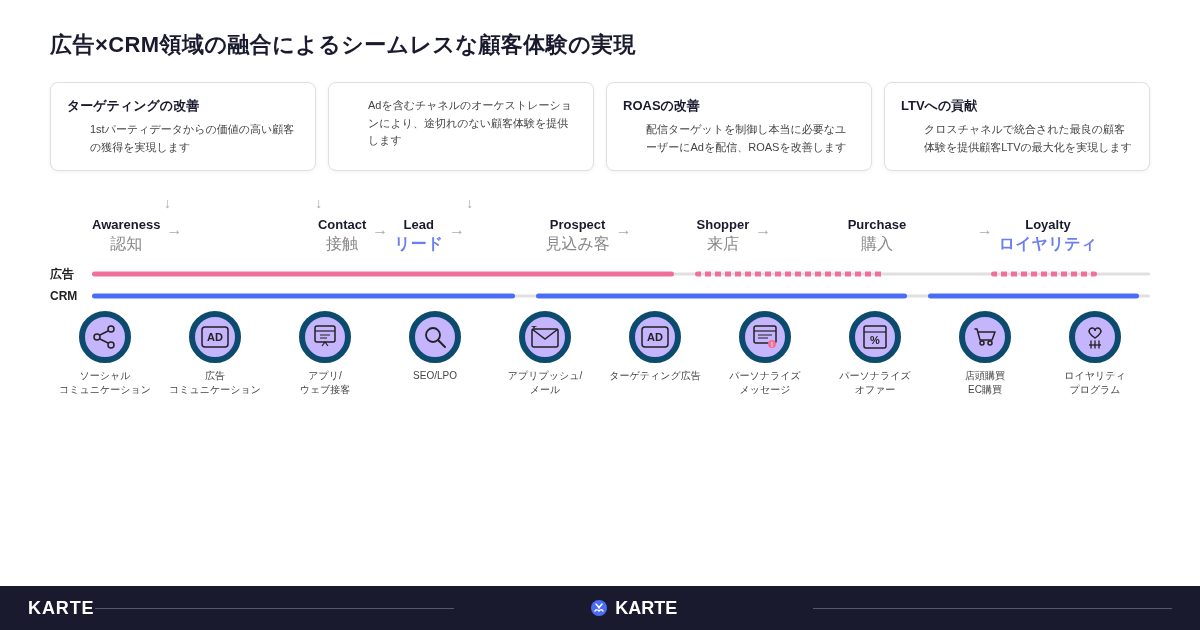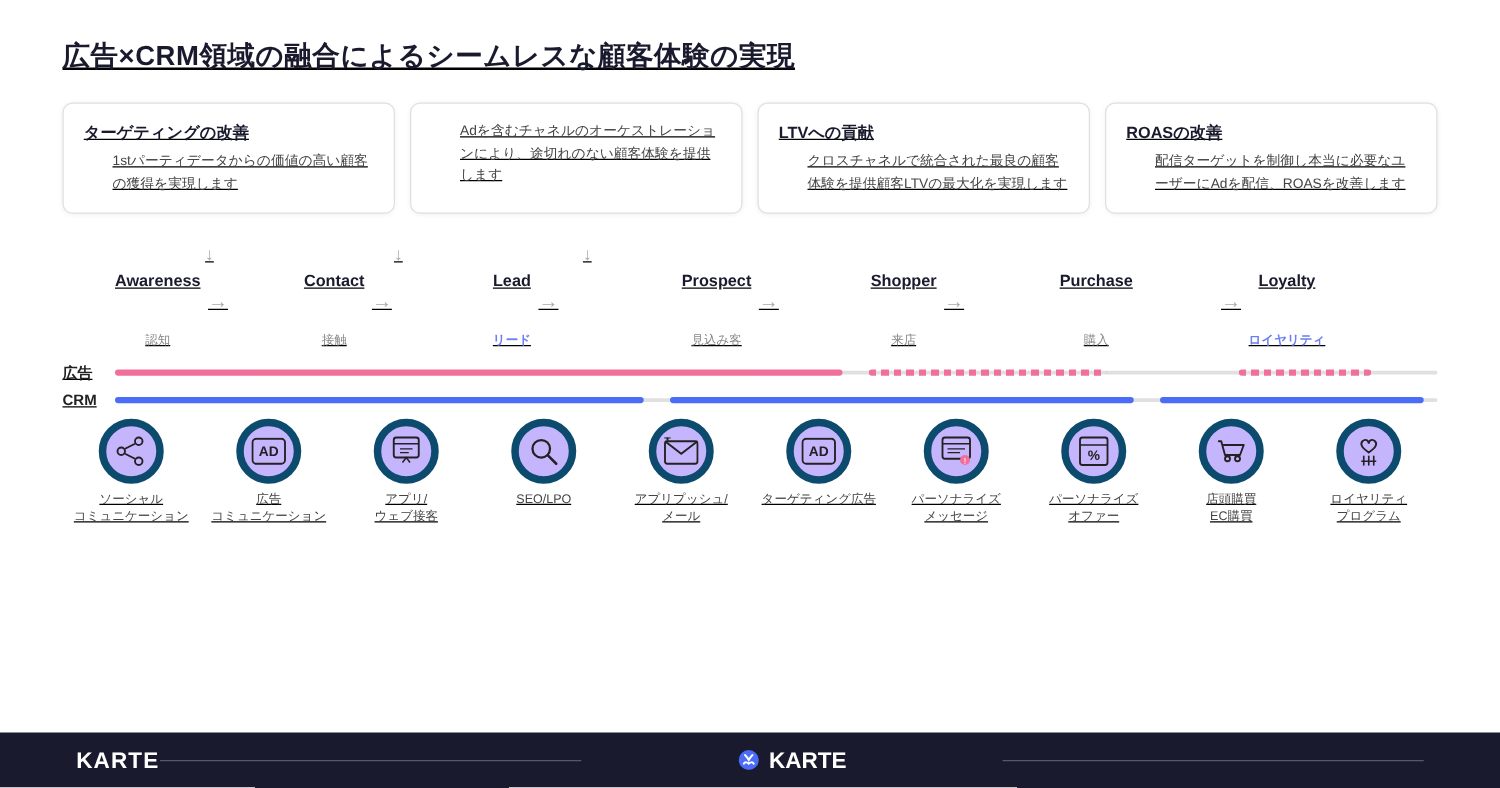--- a/index.html
+++ b/index.html
@@ -10,21 +10,20 @@
       font-family: 'Helvetica Neue', Arial, sans-serif;
       overflow: hidden;
       position: relative;
     }
 
     .main-container {
       width: 1200px;
       height: 630px;
       padding: 30px 50px 20px 50px;
       background: #ffffff;
-      text-decoration: underline;
     }
 
     .page-title {
       font-size: 22px;
       font-weight: 700;
       color: #1a1a2e;
       margin-bottom: 22px;
       letter-spacing: 0.02em;
     }
 
@@ -58,21 +57,21 @@
       margin-left: 23px;
     }
 
     .stage-name {
       font-size: 13px;
       font-weight: 700;
       color: #1a1a2e;
     }
 
     .stage-sub {
-      font-size: 10px;
+      font-size: 16px;
       color: #888;
       margin-top: 2px;
     }
 
     .stage-sub.highlight {
       color: #6b7ff0;
       font-weight: 600;
     }
 
     .stage-sub.highlight-loyalty {
@@ -119,21 +118,21 @@
     
     .footer {
       position: absolute;
       bottom: 0;
       left: 0;
       right: 0;
       height: 44px;
       background: #1a1a2e;
       display: flex;
       align-items: center;
-      padding: 0 61px;
+      padding: 0 28px;
     }
 
     .footer-left {
       font-size: 18px;
       font-weight: 800;
       color: #fff;
       letter-spacing: 0.05em;
     }
 
     .footer-center {
@@ -167,21 +166,20 @@
 
     
     .journey-full {
       width: 100%;
     }
 
     .stage-text-box {
       display: flex;
       flex-direction: column;
       align-items: center;
-      gap: 31px;
     }
 
     
     .track-section {
       width: 100%;
       padding: 0;
       margin-bottom: 6px;
     }
 
     .track-row {
@@ -250,26 +248,26 @@
 
   <div class="feature-cards">
     <div class="feature-card">
       <div class="feature-card-title">ターゲティングの改善</div>
       <div class="feature-card-desc">1stパーティデータからの価値の高い顧客の獲得を実現します</div>
     </div>
     <div class="feature-card">
       <div class="feature-card-desc">Adを含むチャネルのオーケストレーションにより、途切れのない顧客体験を提供します</div>
     </div>
     <div class="feature-card">
+      <div class="feature-card-title">ROASの改善</div>
+      <div class="feature-card-desc">配信ターゲットを制御し本当に必要なユーザーにAdを配信、ROASを改善します</div>
+    </div>
+    <div class="feature-card">
       <div class="feature-card-title">LTVへの貢献</div>
       <div class="feature-card-desc">クロスチャネルで統合された最良の顧客体験を提供顧客LTVの最大化を実現します</div>
-    </div>
-    <div class="feature-card">
-      <div class="feature-card-title">ROASの改善</div>
-      <div class="feature-card-desc">配信ターゲットを制御し本当に必要なユーザーにAdを配信、ROASを改善します</div>
     </div>
   </div>
 
   <div class="journey-full">
 
     <div style="display:flex; padding-left:42px; margin-bottom:2px;">
       <div style="flex:1; display:flex; justify-content:center;">
           <span class="down-arrow">↓</span>
         </div>
       <div style="flex:1; display:flex; justify-content:center;">
@@ -295,21 +293,21 @@
     <div style="display:flex; align-items:flex-start; padding-left:42px; margin-bottom:10px;">
 
       <div style="flex:1; display:flex; align-items:center; justify-content:flex-start;">
         <div class="stage-text-box">
           <span class="stage-name">Awareness</span>
           <span class="stage-sub">認知</span>
         </div>
         <span style="color:#aaa; font-size:16px; padding: 0 6px; padding-bottom:12px;">→</span>
       </div>
 
-      <div style="flex:1; display:flex; align-items:center; justify-content:flex-start;">
+      <div style="flex:1; display:flex; align-items:center; justify-content:flex-end;">
         <div class="stage-text-box">
           <span class="stage-name">Contact</span>
           <span class="stage-sub">接触</span>
         </div>
         <span style="color:#aaa; font-size:16px; padding: 0 6px; padding-bottom:12px;">→</span>
       </div>
 
       <div style="flex:1; display:flex; align-items:center; justify-content:flex-start;">
         <div class="stage-text-box">
           <span class="stage-name">Lead</span>

